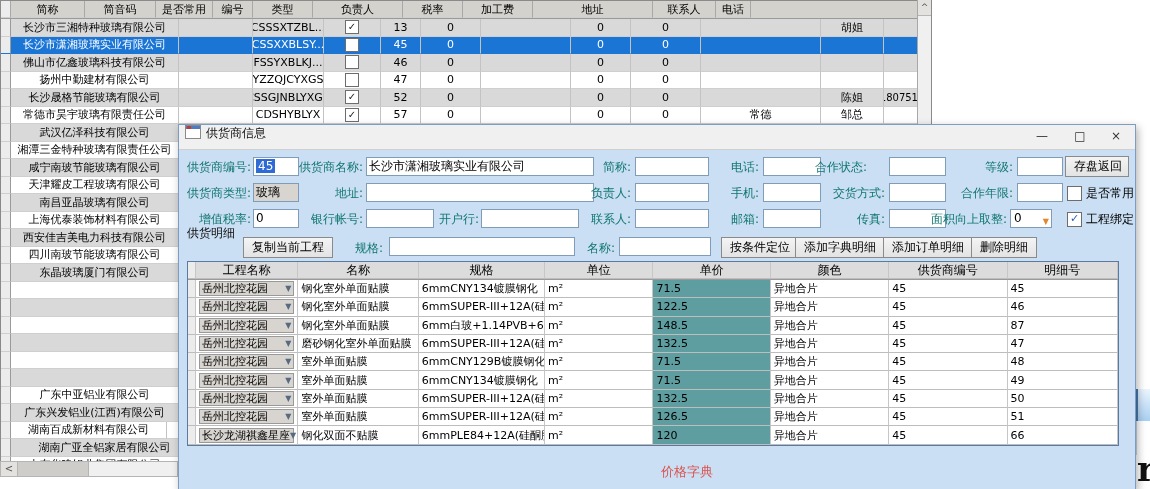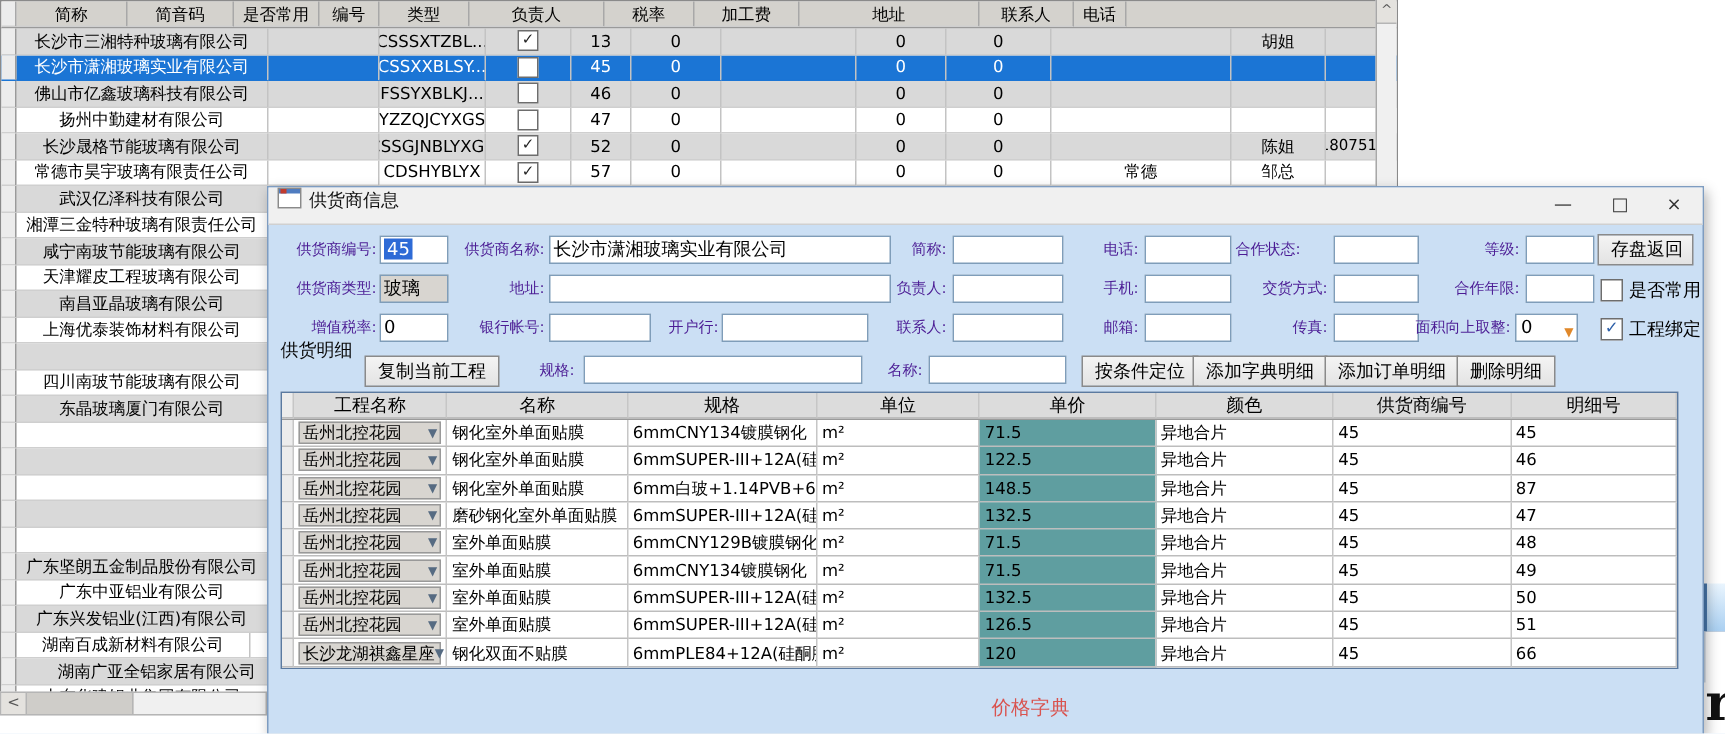--- a/index.html
+++ b/index.html
@@ -38,21 +38,21 @@
           border:1px solid #7e9cc0;box-shadow:2px 3px 8px rgba(0,0,0,.3);box-sizing:border-box;}
   #titlebar{position:relative;height:24px;background:#f0f0f0;border-bottom:1px solid #d0d0d0;display:flex;align-items:flex-start;}
   #form-icon{width:14px;height:12px;margin:0 5px 0 6px;border:1px solid #8a8a8a;background:#fff;position:relative;}
   #form-icon::before{content:"";position:absolute;left:0;top:0;right:0;height:3px;background:#4f7cc0;}
   #form-icon::after{content:"";position:absolute;left:1px;top:0;width:4px;height:3px;background:#c23b2e;}
   #title-text{font-size:12px;color:#111;}
   .winbtn{position:absolute;top:0;width:34px;height:23px;text-align:center;line-height:23px;font-size:12px;color:#333;}
   #btn-min{right:76px;} #btn-max{right:38px;} #btn-close{right:2px;}
 
   #client{position:absolute;left:0;top:24px;right:0;bottom:0;}
-  .lbl{position:absolute;height:18px;line-height:18px;text-align:right;font-size:10px;color:#4c1d95;white-space:nowrap;}
+  .lbl{position:absolute;height:18px;line-height:18px;text-align:right;font-size:12px;color:#0f766e;white-space:nowrap;}
   .inp{position:absolute;height:19px;box-sizing:border-box;background:#fff;border:1px solid #7f9db9;
        font-size:12px;line-height:17px;padding:0 2px;overflow:hidden;white-space:nowrap;}
   .inp.ro{background:#d8d5d0;}
   .selval{background:#2e6bd6;color:#fff;padding:0 2px;}
   .combo{position:absolute;height:19px;box-sizing:border-box;background:#fff;border:1px solid #7f9db9;
          font-size:12px;line-height:17px;padding:0 14px 0 3px;}
   .combo .carr{position:absolute;right:2px;top:3px;font-size:8px;color:#e0882a;}
   .btn{position:absolute;height:21px;box-sizing:border-box;background:linear-gradient(#f4f4f4,#e3e3e3);
        border:1px solid #8a8a8a;font-size:12px;line-height:19px;padding:0 8px;text-align:center;white-space:nowrap;}
   .cbgroup{position:absolute;display:flex;align-items:center;gap:4px;font-size:12px;}
@@ -221,20 +221,21 @@
         <div class="bgcell" style="width: 168px;">南昌亚晶玻璃有限公司</div>
         <div class="bgcell" style="width: 740px;"></div>
       </div>
       <div class="bgrow ">
         <div class="bgcell rowhdr" style="width: 10px;"></div>
         <div class="bgcell" style="width: 168px;">上海优泰装饰材料有限公司</div>
         <div class="bgcell" style="width: 740px;"></div>
       </div>
       <div class="bgrow alt">
         <div class="bgcell rowhdr" style="width: 10px;"></div>
+        <div class="bgcell" style="width: 168px;">西安佳吉美电力科技有限公司</div>
         <div class="bgcell" style="width: 740px;"></div>
       </div>
       <div class="bgrow ">
         <div class="bgcell rowhdr" style="width: 10px;"></div>
         <div class="bgcell" style="width: 168px;">四川南玻节能玻璃有限公司</div>
         <div class="bgcell" style="width: 740px;"></div>
       </div>
       <div class="bgrow alt">
         <div class="bgcell rowhdr" style="width: 10px;"></div>
         <div class="bgcell" style="width: 168px;">东晶玻璃厦门有限公司</div>
@@ -259,21 +260,20 @@
         <div class="bgcell rowhdr" style="width: 10px;"></div>
         <div class="bgcell" style="width: 168px;"></div>
         <div class="bgcell" style="width: 740px;"></div>
       </div>
       <div class="bgrow ">
         <div class="bgcell rowhdr" style="width: 10px;"></div>
         <div class="bgcell" style="width: 740px;"></div>
       </div>
       <div class="bgrow alt">
         <div class="bgcell rowhdr" style="width: 10px;"></div>
-        <div class="bgcell" style="width: 168px;">广东坚朗五金制品股份有限公司</div>
         <div class="bgcell" style="width: 740px;"></div>
       </div>
       <div class="bgrow ">
         <div class="bgcell rowhdr" style="width: 10px;"></div>
         <div class="bgcell" style="width: 168px;">广东中亚铝业有限公司</div>
         <div class="bgcell" style="width: 740px;"></div>
       </div>
       <div class="bgrow alt">
         <div class="bgcell rowhdr" style="width: 10px;"></div>
         <div class="bgcell" style="width: 168px;">广东兴发铝业(江西)有限公司</div>

